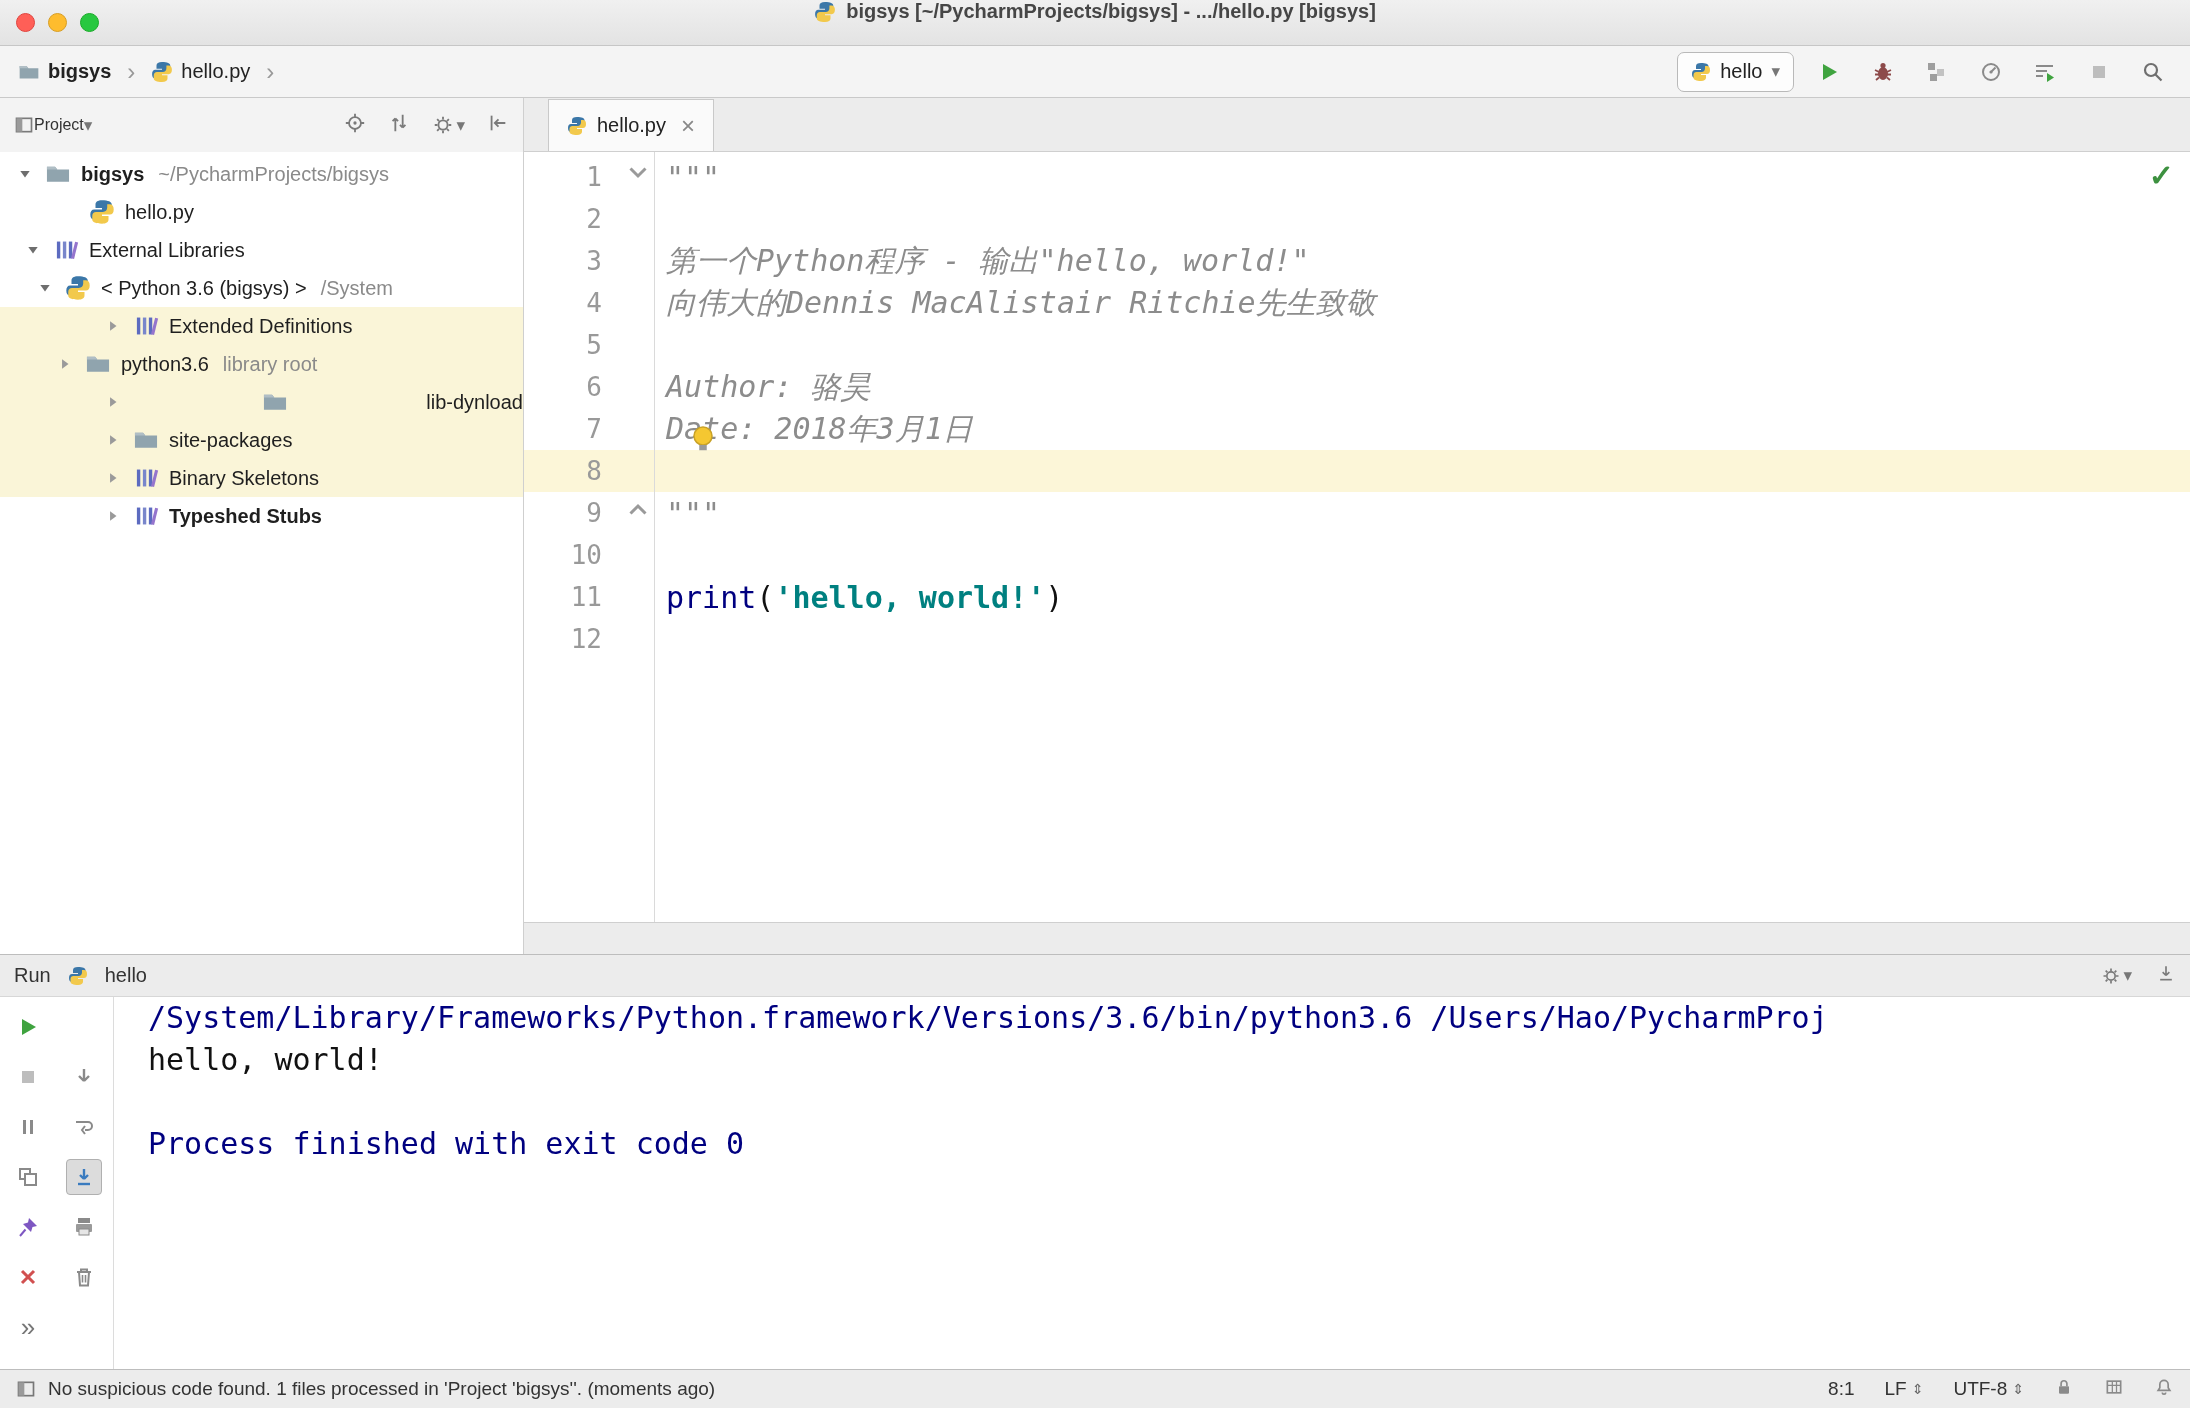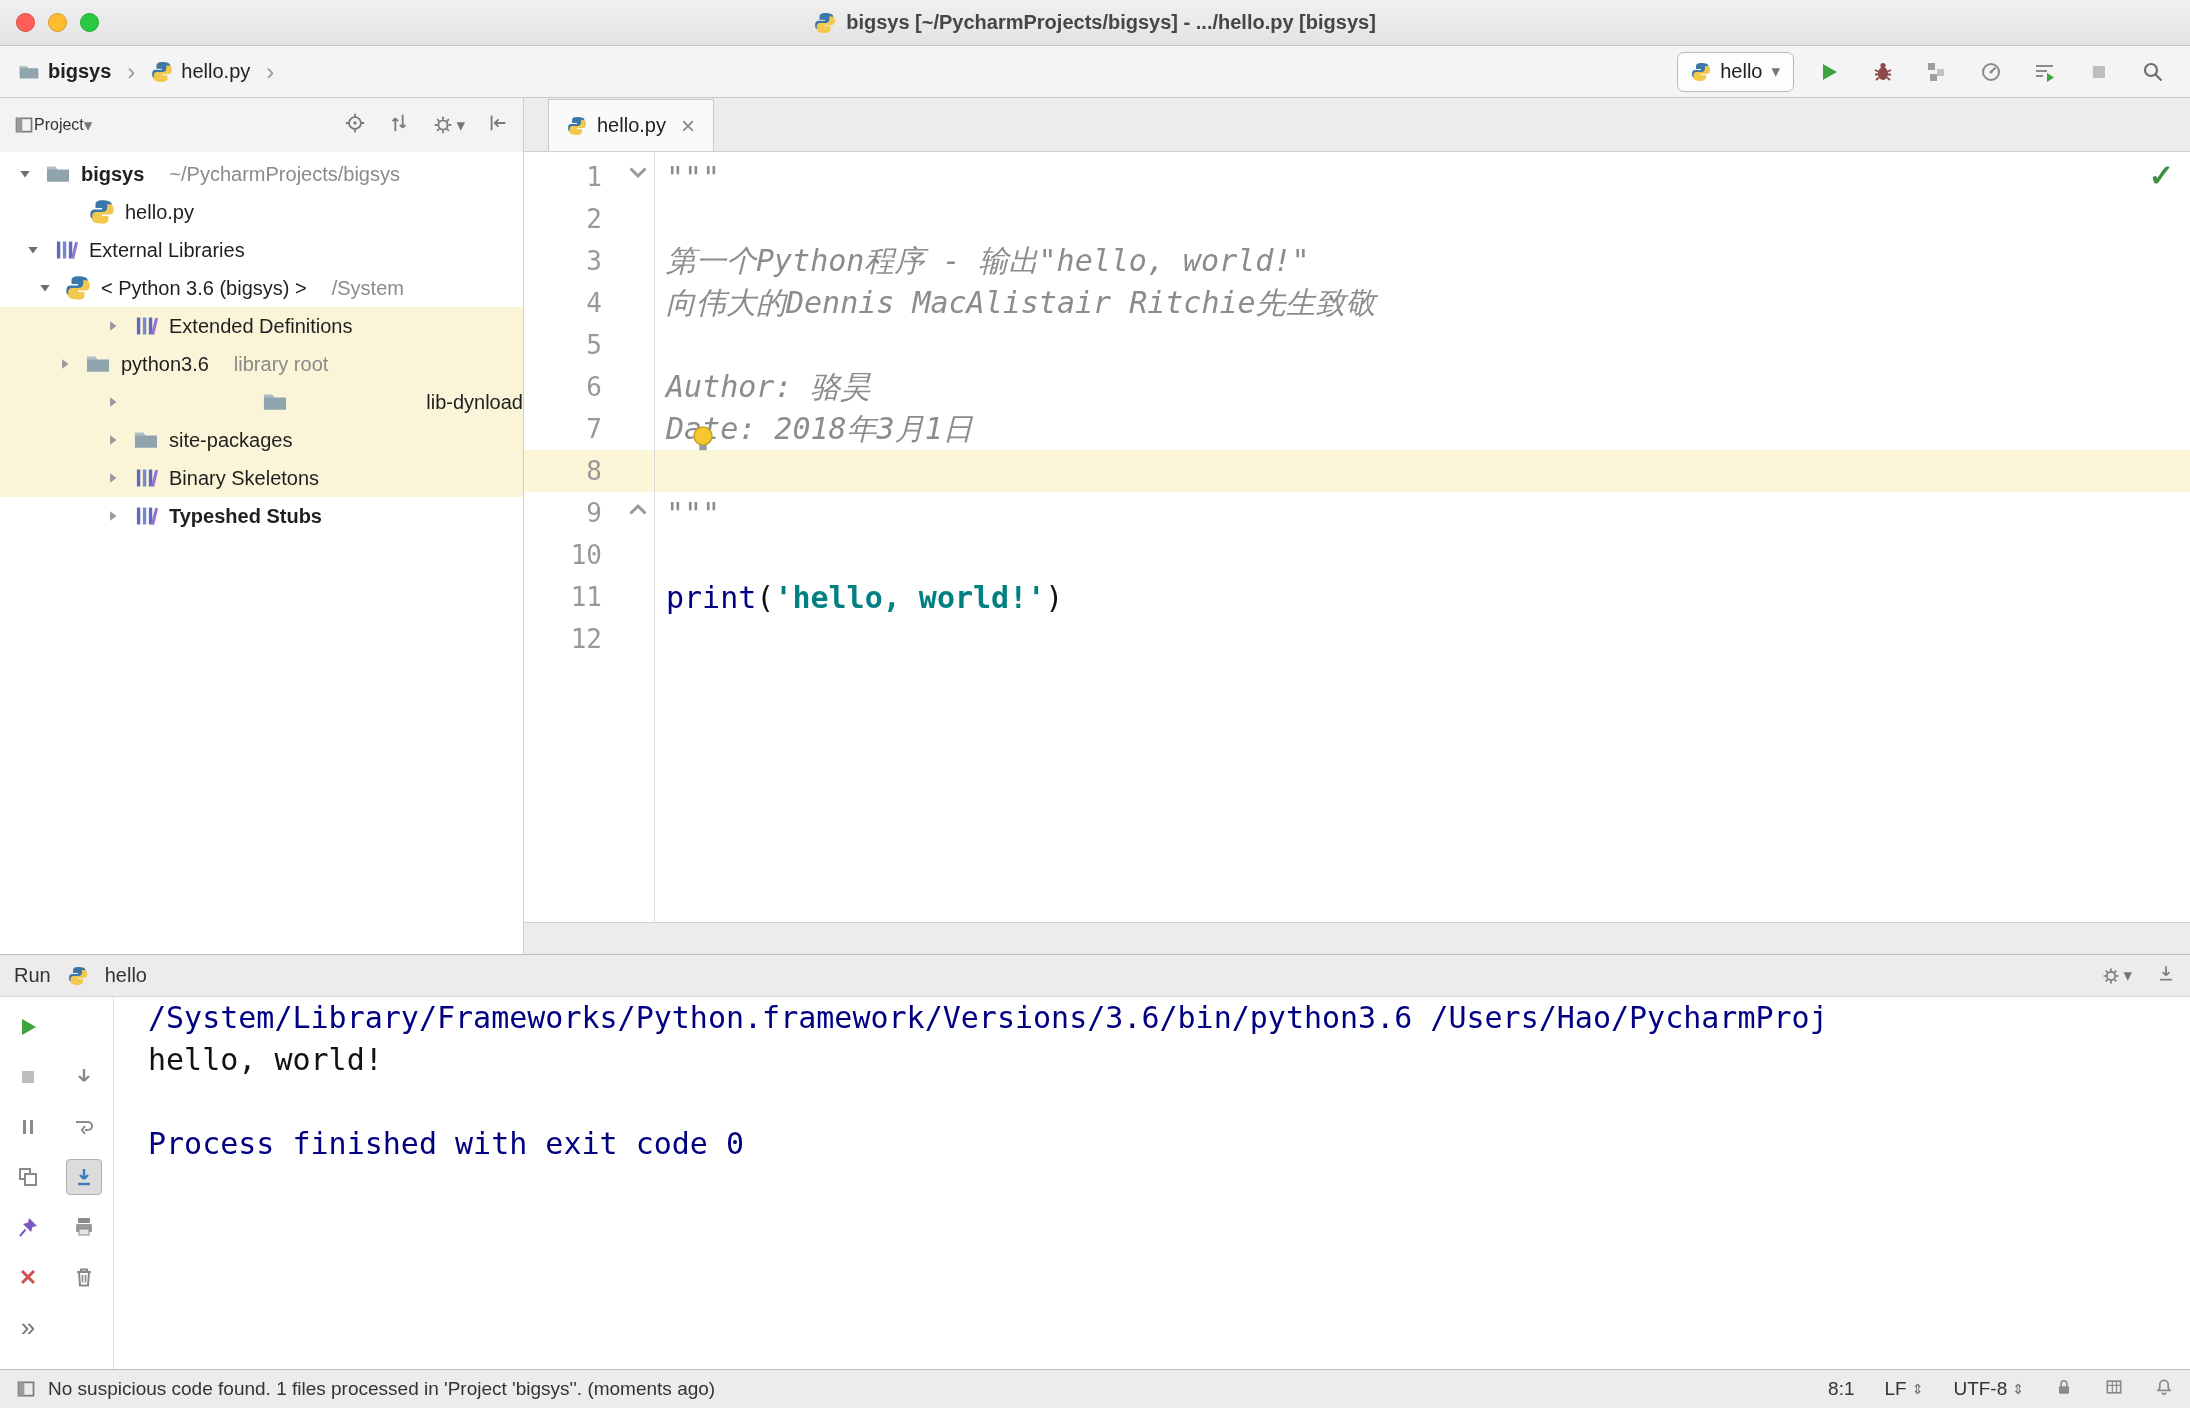--- a/index.html
+++ b/index.html
@@ -1,20 +1,20 @@
 <!DOCTYPE html>
 <html><head>
 <meta charset="utf-8">
 <style>
   *{box-sizing:border-box;margin:0;padding:0}
   body{background:#888;font-family:"Liberation Sans",sans-serif}
   .app{position:relative;width:2190px;height:1408px;background:#fff;overflow:hidden;color:#222}
 
   
-  .titlebar{height:46px;background:linear-gradient(#f0f0f0,#e3e3e3);border-bottom:1px solid #c6c6c6;display:flex;align-items:center;position:relative}
+  .titlebar{height:46px;background:linear-gradient(#f0f0f0,#e3e3e3);border-bottom:1px solid #c6c6c6;display:flex;align-items:flex-start;position:relative}
   .traffic{position:absolute;left:16px;top:0;height:100%;display:flex;align-items:center;gap:13px}
   .tl{width:19px;height:19px;border-radius:50%;display:inline-block}
   .tl.red{background:#ff5f57;border:1px solid #e0443e}
   .tl.yellow{background:#febc2e;border:1px solid #d89e24}
   .tl.green{background:#28c840;border:1px solid #1aab29}
   .win-title{margin:0 auto;display:flex;align-items:center;gap:10px;font-size:20px;font-weight:bold;color:#464646}
 
   
   .navbar{height:52px;background:#f4f4f4;border-bottom:1px solid #c9c9c9;display:flex;align-items:center;padding:0 18px;font-size:20px}
   .crumb{display:flex;align-items:center;gap:8px}
@@ -31,21 +31,21 @@
   .project-header{height:54px;background:#f3f3f3;display:flex;align-items:center;padding:0 14px;color:#333}
   .ph-icons{margin-left:auto;display:flex;align-items:center;gap:22px}
   .tree{flex:1;overflow:hidden;padding-top:3px}
   .tree-row{display:flex;align-items:center;height:38px;white-space:nowrap;font-size:20px}
   .tree-row.hl{background:#faf5d8}
   .chev{width:34px;display:flex;justify-content:center;flex:none}
   .ticon{width:32px;display:flex;justify-content:center;flex:none}
   .ticon .i{width:26px;height:26px}
   .tlabel{margin-left:7px;color:#1f1f1f}
   .tlabel.b{font-weight:bold}
-  .tsuffix{color:#8a8a8a;margin-left:25px}
+  .tsuffix{color:#8a8a8a;margin-left:14px}
   .tri{width:14px;height:14px}
 
   
   .editor-col{flex:1;display:flex;flex-direction:column;min-width:0}
   .tabbar{height:54px;background:#ececec;border-bottom:1px solid #cfcfcf;display:flex;align-items:stretch;padding-left:24px}
   .tab{display:flex;align-items:center;gap:10px;padding:0 18px;background:#fafafa;border-left:1px solid #c9c9c9;border-right:1px solid #c9c9c9;border-top:1px solid #c9c9c9;font-size:20px;margin-top:1px}
   .tab-close{color:#888;font-size:24px;line-height:1;margin-left:5px}
   .editor{flex:1;position:relative;background:#fff;overflow:hidden}
   .editor-lines{position:absolute;left:0;right:0;top:0;padding-top:4px}
   .code-row{display:flex;align-items:center;height:42px;font-family:"DejaVu Sans Mono","Liberation Mono",monospace}

